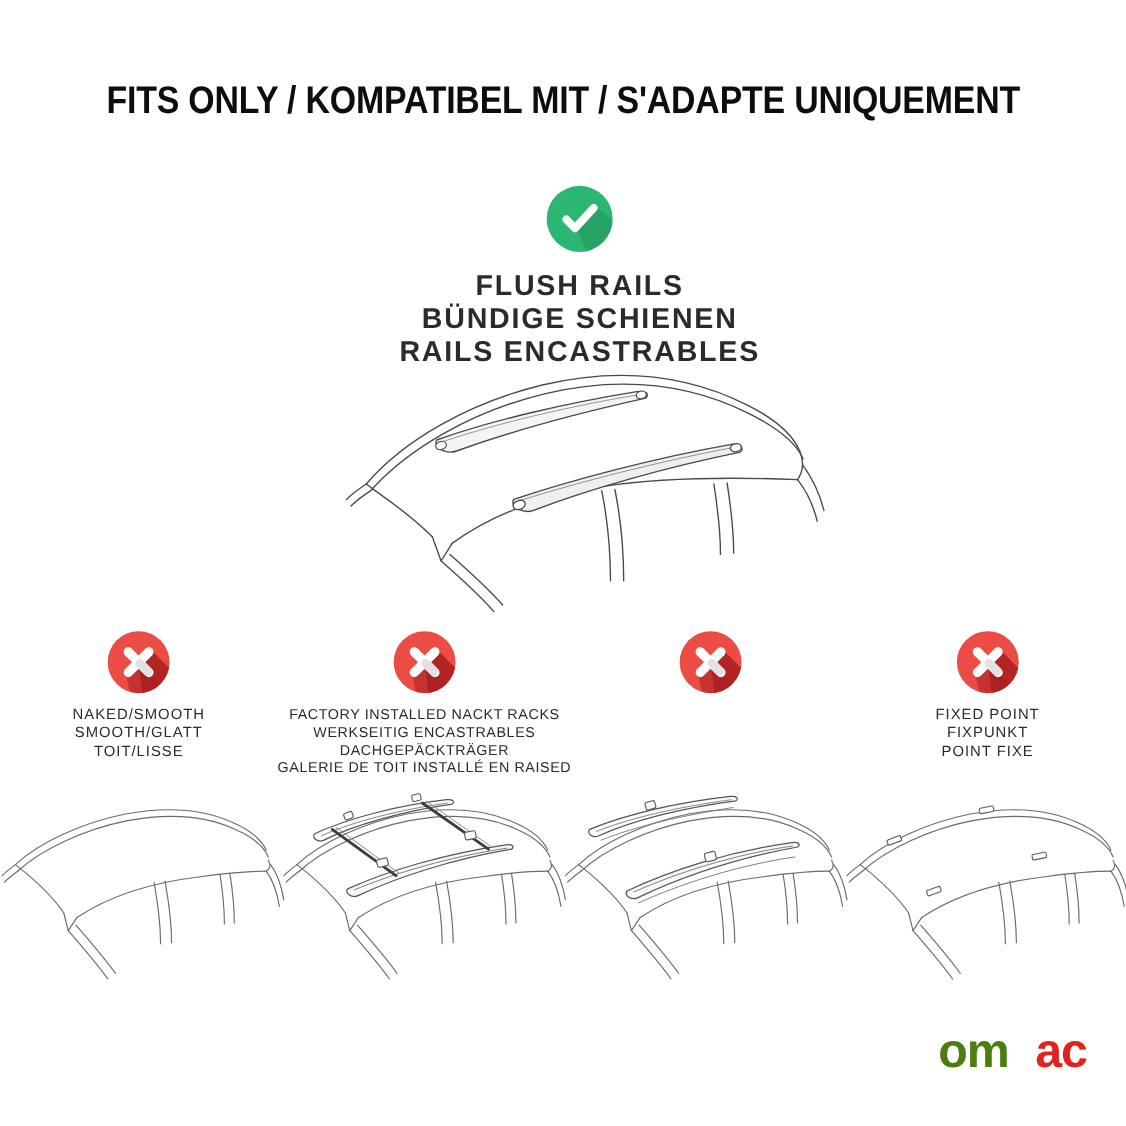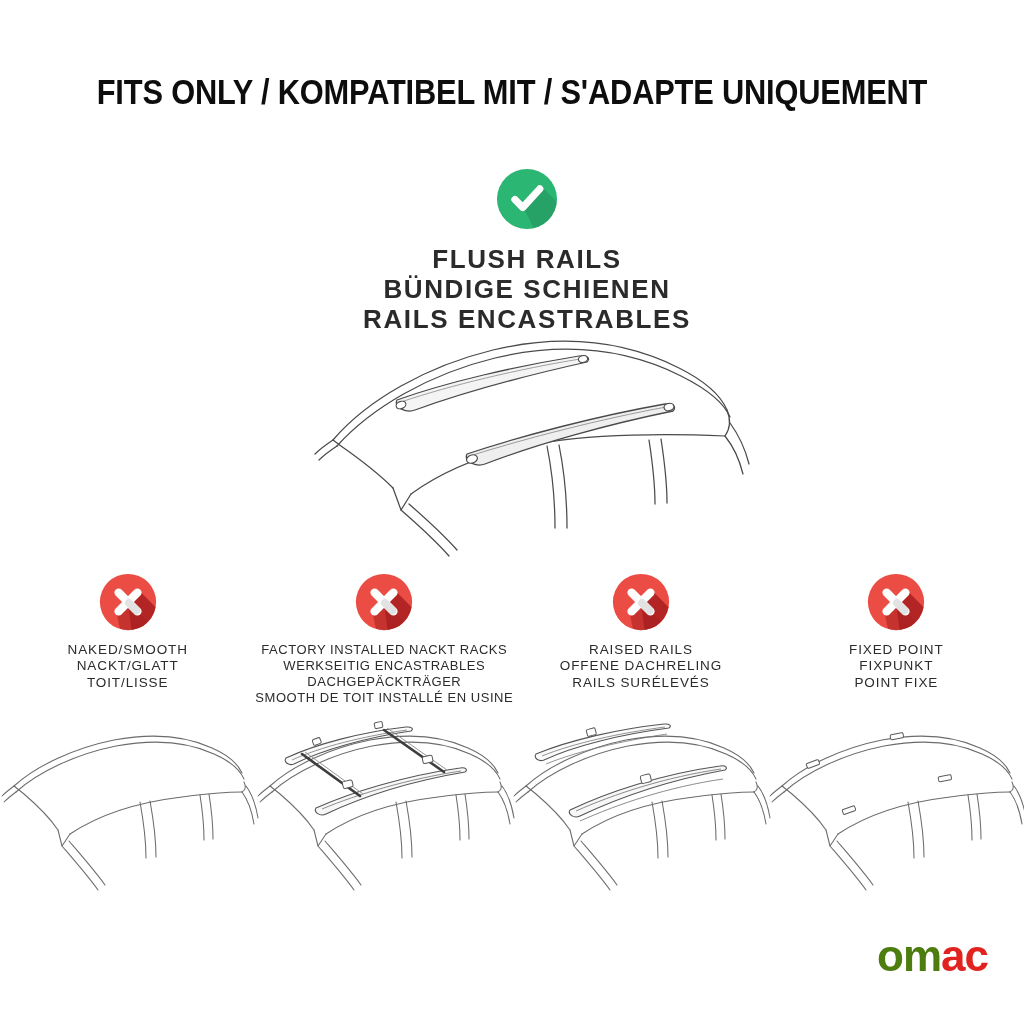--- a/index.html
+++ b/index.html
@@ -58,21 +58,21 @@
   .logo{
     position:absolute;right:36px;bottom:18px;
     font-family:"Liberation Sans",sans-serif;
     font-weight:700;
     font-size:44px;
     letter-spacing:-1px;
     line-height:1;
     white-space:nowrap;
   }
   .logo .om{color:#4d7c0f;}
-  .logo .ac{color:#e0231f;}
+  .logo .ac{color:#e0231f;margin-left:24px;}
 
   svg{display:block;overflow:visible;}
 </style>
 </head>
 <body>
 
 <div class="page">
 
   <div class="title">FITS ONLY / KOMPATIBEL MIT / S'ADAPTE UNIQUEMENT</div>
 
@@ -160,21 +160,21 @@
           </g>
           <g stroke-linecap="round">
             <path d="M22 22 L42 42" stroke="#ffffff" stroke-width="9"></path>
             <path d="M42 22 L22 42" stroke="#ffffff" stroke-width="9"></path>
             <path d="M33 33 L41 41" stroke="#e2e2e2" stroke-width="8.4"></path>
           </g>
         </svg>
       </div>
       <div class="cell-label">
         <div>NAKED/SMOOTH</div>
-        <div>NACKT/GLATT</div>
+        <div>SMOOTH/GLATT</div>
         <div>TOIT/LISSE</div>
       </div>
     </div>
 
     <div class="cell">
       <div class="cell-badge">
         <svg viewBox="0 0 64 64" width="60" height="60" aria-hidden="true">
           <defs>
               <clipPath id="xc2">
                 <circle cx="32" cy="32" r="30"></circle>
@@ -189,21 +189,21 @@
             <path d="M22 22 L42 42" stroke="#ffffff" stroke-width="9"></path>
             <path d="M42 22 L22 42" stroke="#ffffff" stroke-width="9"></path>
             <path d="M33 33 L41 41" stroke="#e2e2e2" stroke-width="8.4"></path>
           </g>
         </svg>
       </div>
       <div class="cell-label wide">
         <div>FACTORY INSTALLED NACKT RACKS</div>
         <div>WERKSEITIG ENCASTRABLES</div>
         <div>DACHGEPÄCKTRÄGER</div>
-        <div>SMOOTH DE TOIT INSTALLÉ EN USINE</div>
+        <div>GALERIE DE TOIT INSTALLÉ EN RAISED</div>
       </div>
     </div>
 
     <div class="cell">
       <div class="cell-badge">
         <svg viewBox="0 0 64 64" width="60" height="60" aria-hidden="true">
           <defs>
               <clipPath id="xc3">
                 <circle cx="32" cy="32" r="30"></circle>
               </clipPath>
@@ -212,25 +212,20 @@
           <g clip-path="url(#xc3)">
             <path d="M32 32 L44 20 L64 40 L64 64 L36 64 Z" fill="#a81f1f" opacity="0.85"></path>
             <path d="M20 44 L32 32 L52 52 L52 64 L24 64 Z" fill="#a81f1f" opacity="0.55"></path>
           </g>
           <g stroke-linecap="round">
             <path d="M22 22 L42 42" stroke="#ffffff" stroke-width="9"></path>
             <path d="M42 22 L22 42" stroke="#ffffff" stroke-width="9"></path>
             <path d="M33 33 L41 41" stroke="#e2e2e2" stroke-width="8.4"></path>
           </g>
         </svg>
-      </div>
-      <div class="cell-label">
-        <div>RAISED RAILS</div>
-        <div>OFFENE DACHRELING</div>
-        <div>RAILS SURÉLEVÉS</div>
       </div>
     </div>
 
     <div class="cell">
       <div class="cell-badge">
         <svg viewBox="0 0 64 64" width="60" height="60" aria-hidden="true">
           <defs>
               <clipPath id="xc4">
                 <circle cx="32" cy="32" r="30"></circle>
               </clipPath>

